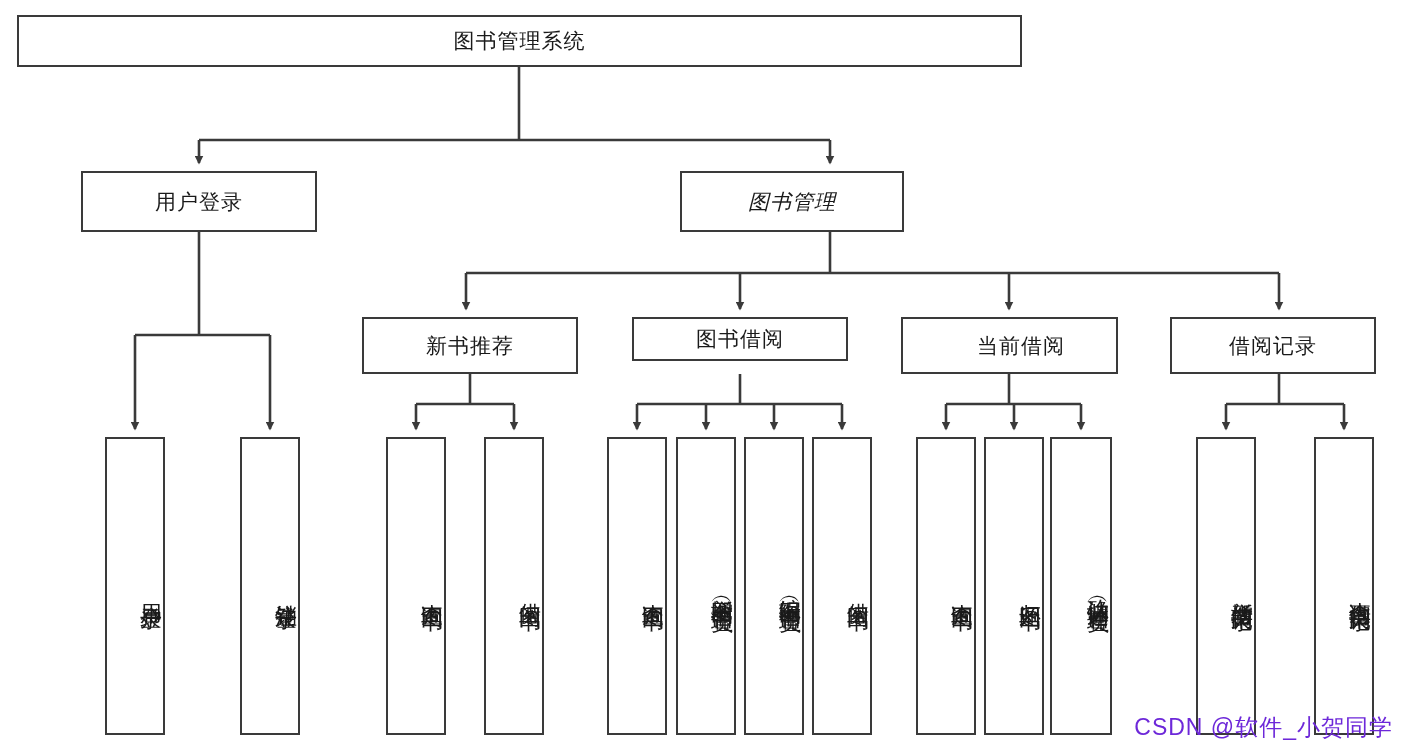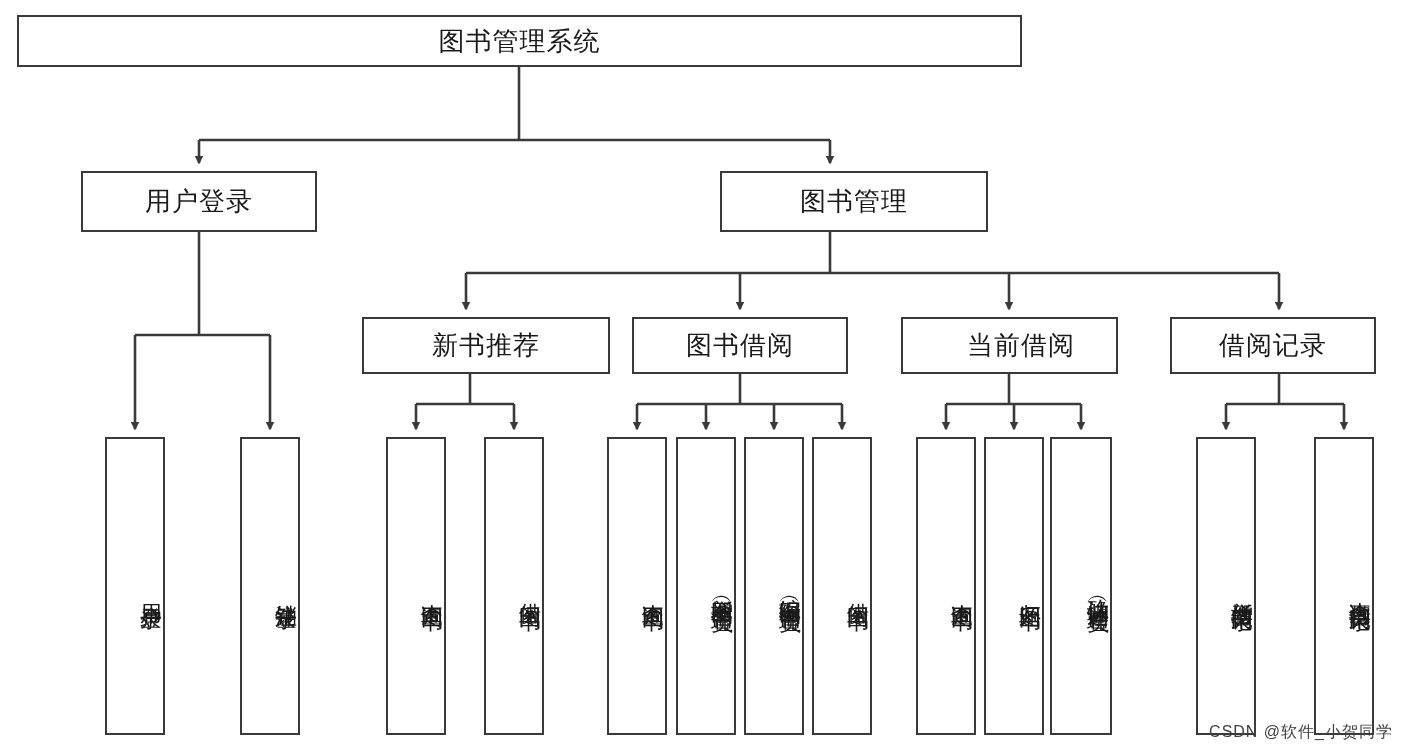--- a/index.html
+++ b/index.html
@@ -29,21 +29,21 @@
     position: absolute;
     box-sizing: border-box;
     background: #ffffff;
     border: 2px solid #3a3a3a;
     display: flex;
     align-items: center;
     justify-content: center;
     color: #1a1a1a;
   }
   .node.horiz {
-    font-size: 26px;
+    font-size: 21px;
     letter-spacing: 1px;
   }
   .node.vert {
     writing-mode: vertical-rl;
     text-orientation: upright;
     font-size: 22px;
     line-height: 1.08;
     letter-spacing: 2px;
     padding-top: 8px;
     align-items: flex-start;
@@ -51,22 +51,22 @@
   }
   .node.vert .vtext {
     writing-mode: vertical-rl;
     text-orientation: upright;
     white-space: nowrap;
   }
   .watermark {
     position: absolute;
     right: 12px;
     bottom: 4px;
-    font-size: 16px;
-    color: #404040;
+    font-size: 23px;
+    color: #6d28d9;
     letter-spacing: 1px;
     white-space: nowrap;
   }
 </style>
 </head>
 <body>
 
 <div id="canvas">
 
   <svg class="edges" viewBox="0 0 1405 747" xmlns="http://www.w3.org/2000/svg">
@@ -120,28 +120,28 @@
     </g>
   </svg>
 
   <div class="node horiz" style="left:17px; top:15px; width:1005px; height:52px;">
     <span>图书管理系统</span>
   </div>
 
   <div class="node horiz" style="left:81px; top:171px; width:236px; height:61px;">
     <span>用户登录</span>
   </div>
-  <div class="node horiz" style="left:720px; top:171px; width:268px; height:61px;">
+  <div class="node horiz" style="left:680px; top:171px; width:224px; height:61px;font-style:italic;">
     <span>图书管理</span>
   </div>
 
-  <div class="node horiz" style="left:362px; top:317px; width:248px; height:57px;">
+  <div class="node horiz" style="left:362px; top:317px; width:216px; height:57px;">
     <span>新书推荐</span>
   </div>
-  <div class="node horiz" style="left:632px; top:317px; width:216px; height:57px;justify-content:center;">
+  <div class="node horiz" style="left:632px; top:317px; width:216px; height:44px;justify-content:center;">
     <span>图书借阅</span>
   </div>
   <div class="node horiz" style="left:901px; top:317px; width:217px; height:57px;padding-left:23px;">
     <span>当前借阅</span>
   </div>
   <div class="node horiz" style="left:1170px; top:317px; width:206px; height:57px;">
     <span>借阅记录</span>
   </div>
 
   <div class="node vert" style="left:105px; top:437px; width:60px; height:298px;">

